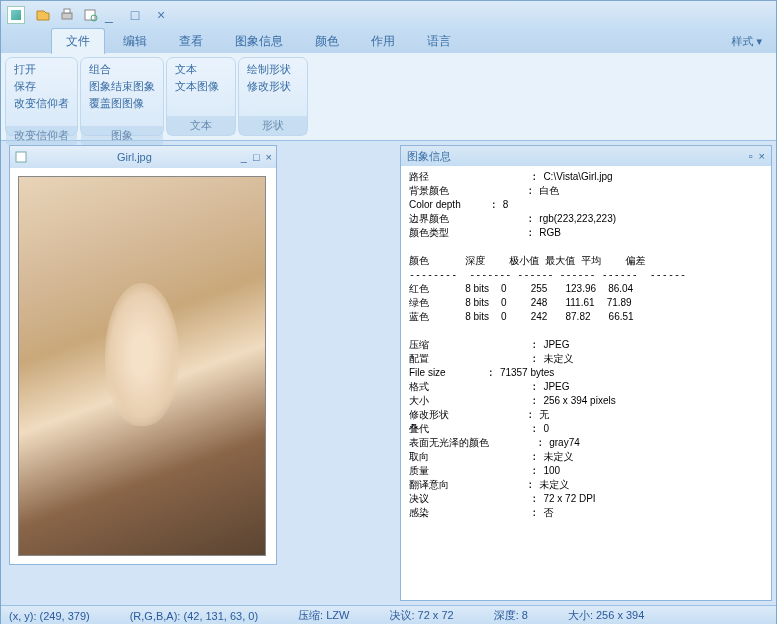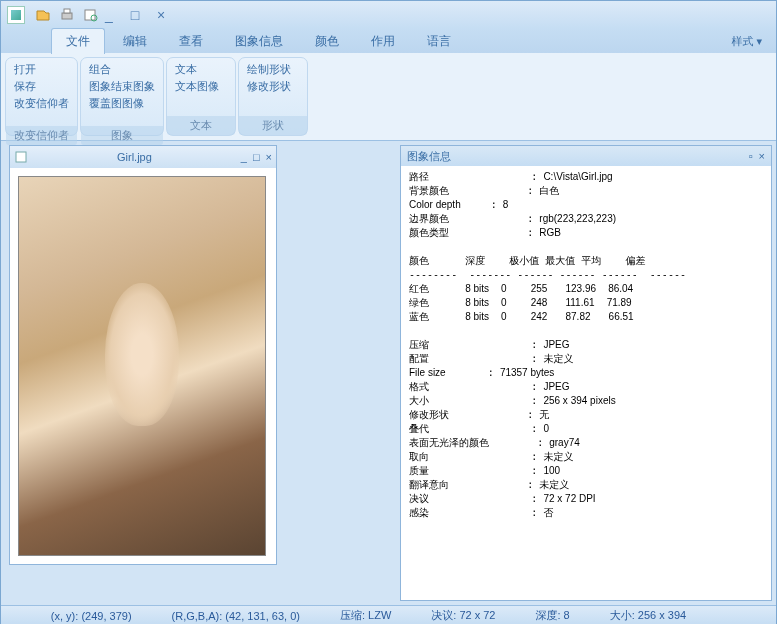--- a/index.html
+++ b/index.html
@@ -37,21 +37,21 @@
 .imgwin-controls { display: flex; gap: 6px; font-size: 11px; }
 .imgwin-body { padding: 8px; }
 .imgplace { width: 248px; height: 380px; background: linear-gradient(160deg, #e8d4b8 0%, #d4b896 25%, #c9a87a 40%, #f0dcc0 55%, #8a6548 75%, #5a4432 100%); border: 1px solid #888; position: relative; overflow: hidden; }
 .imgplace::before { content: ''; position: absolute; left: 35%; top: 28%; width: 30%; height: 38%; background: radial-gradient(ellipse, #f5e0c8 20%, #e8cfb0 60%, transparent 80%); border-radius: 50% 50% 45% 45%; }
 
 .infopanel { background: #fff; border: 1px solid #8fb5db; height: 100%; display: flex; flex-direction: column; }
 .infopanel-header { height: 20px; background: linear-gradient(#d8e8f6, #c5ddf3); display: flex; align-items: center; padding: 0 6px; font-size: 11px; color: #3a6ea5; }
 .infopanel-header-text { flex: 1; }
 .infopanel-body { flex: 1; padding: 4px 8px; font-family: "SimSun", monospace; font-size: 10px; color: #000; overflow: hidden; white-space: pre; line-height: 1.4; }
 
-.statusbar { height: 20px; background: linear-gradient(#dceaf8, #c5ddf3); display: flex; align-items: center; padding: 0 8px; font-size: 11px; color: #2a5a9a; border-top: 1px solid #9cc0e3; justify-content: center; }
+.statusbar { height: 20px; background: linear-gradient(#dceaf8, #c5ddf3); display: flex; align-items: center; padding: 0 8px; font-size: 11px; color: #2a5a9a; border-top: 1px solid #9cc0e3; }
 .status-item { margin-right: 40px; }
 
 svg { display: block; }
 </style>
 </head>
 <body>
 
 <div class="window">
 
   <div class="titlebar">

